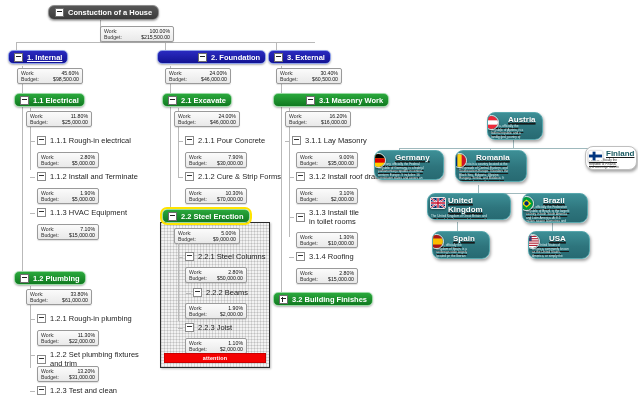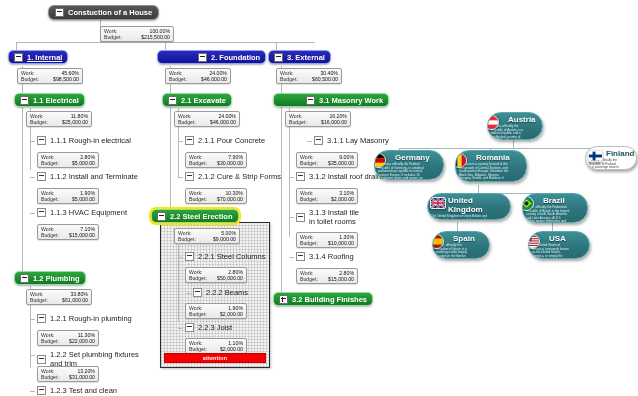--- a/index.html
+++ b/index.html
@@ -94,24 +94,25 @@
     background:#f40000;border:1px solid #c90000;
     color:#ffffff;font-size:5.4px;text-align:center;line-height:9px;height:10px;
     font-weight:bold;letter-spacing:.2px;
   }
 
   
   .cnode{
     position:absolute;box-sizing:border-box;
     background:linear-gradient(#3d8f96,#2e757d 55%,#276a72);
     border:1px solid #59a7ad;
-    border-radius:14px;
+    border-radius:8px;
     box-shadow:1px 2px 3px rgba(0,0,0,.35);
     overflow:hidden;
     padding:2px 17px 2px 3px;
+    text-decoration:underline;
   }
   .cnode .ctitle{
     color:#ffffff;font-weight:bold;font-size:8px;line-height:9px;
     text-shadow:0 1px 1px rgba(0,0,0,.5);
     margin-left:17px;
   }
   .cnode .cbody{
     color:#d8eef0;font-size:3.1px;line-height:3.6px;margin-top:1px;
     word-break:break-word;
   }
@@ -361,21 +362,21 @@
         <span class="v">10.30%</span>
       </div>
     <div class="r">
         <span class="k">Budget:</span>
         <span class="v">$70,000.00</span>
       </div>
   </div>
 
   <div id="marquee" style="left:160px;top:222px;width:110px;height:146px;"></div>
 
-  <div class="node lvl2-node sel" style="left:151px;top:209px;">
+  <div class="node lvl2-node sel" style="left:162px;top:209px;">
     <span class="toggle"></span>
     <span>2.2 Steel Erection</span>
   </div>
   <div class="info" style="left:174px;top:228px;width:66px;">
     <div class="r">
         <span class="k">Work:</span>
         <span class="v">5.00%</span>
       </div>
     <div class="r">
         <span class="k">Budget:</span>
@@ -458,21 +459,21 @@
     <div class="r">
         <span class="k">Work:</span>
         <span class="v">16.20%</span>
       </div>
     <div class="r">
         <span class="k">Budget:</span>
         <span class="v">$16,000.00</span>
       </div>
   </div>
 
-  <div class="leaf" style="left:314px;top:136px;width:90px;">
+  <div class="leaf" style="left:292px;top:136px;width:90px;">
     <span class="dash"></span>
     <span class="tg"></span>
     <span>3.1.1 Lay Masonry</span>
   </div>
   <div class="info" style="left:296px;top:152px;width:62px;">
     <div class="r">
         <span class="k">Work:</span>
         <span class="v">9.00%</span>
       </div>
     <div class="r">

